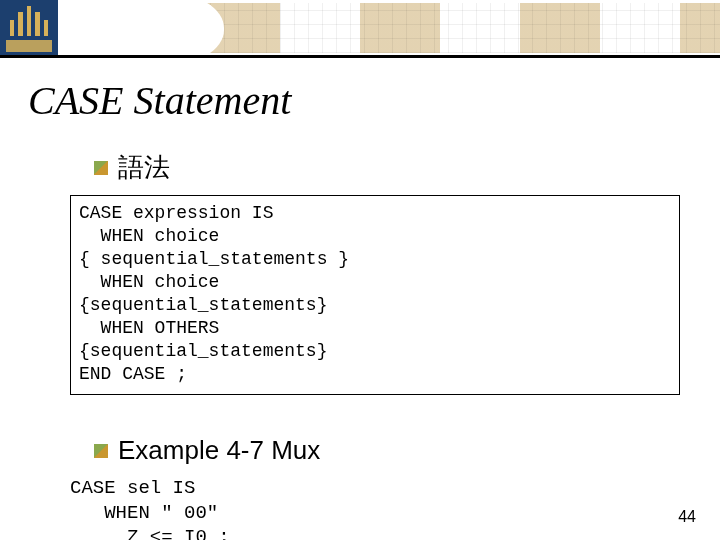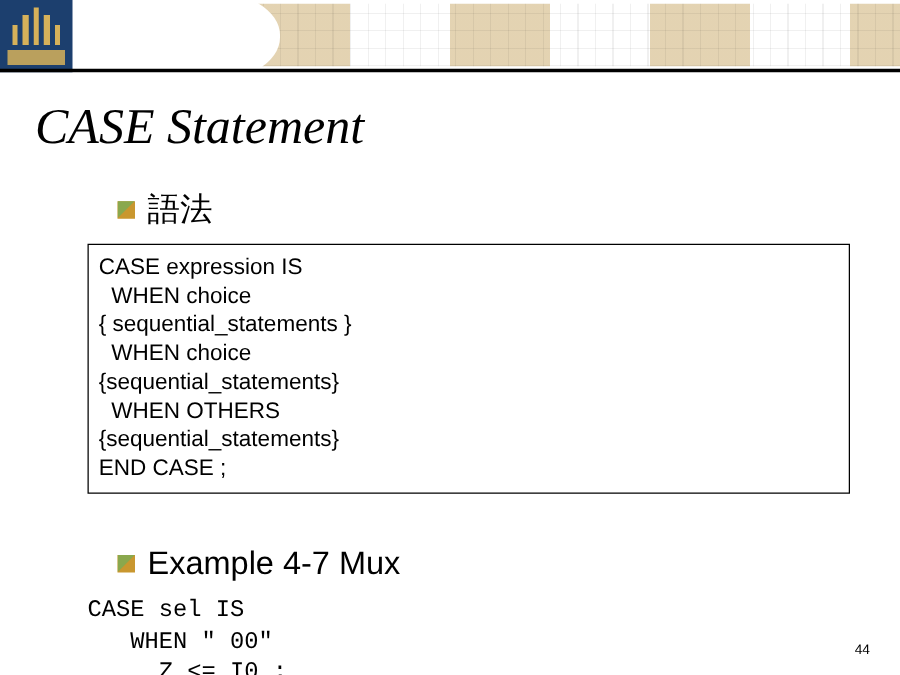--- a/index.html
+++ b/index.html
@@ -121,38 +121,38 @@
   }
   .bullet-icon::before { background: #c9972f; }
   .bullet-icon::after  {
     background: #8aa84d;
     clip-path: polygon(0 0, 100% 0, 0 100%);
   }
 
   .syntax-box {
     border: 1px solid #000;
     padding: 6px 20px 8px 8px;
-    font-family: Liberation Sans, sans-serif;
+    font-family: Liberation Mono, monospace;
     font-size: 18px;
     line-height: 1.28;
     white-space: pre;
   }
 
   .codeblock {
     font-family: Liberation Mono, monospace;
     font-size: 19px;
     line-height: 1.28;
     white-space: pre;
   }
 
   .page-num {
     position: absolute;
     right: 24px; bottom: 14px;
     font-family: Arial, sans-serif;
-    font-size: 11px;
+    font-size: 16px;
   }
 </style>
 </head>
 <body>
 
 <div class="slide">
 
   <div class="banner">
     <div class="map-strip"></div>
     <div class="grid"></div>

